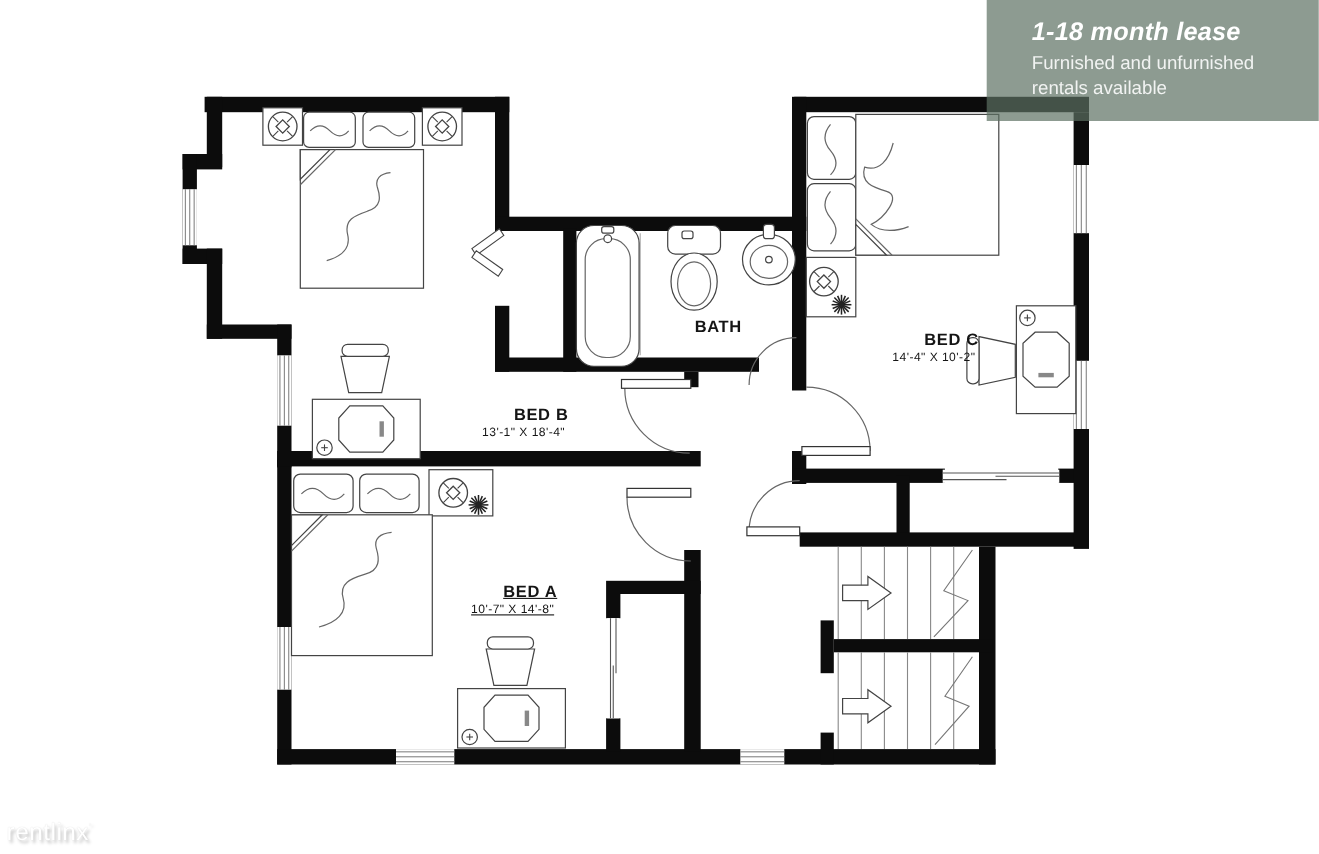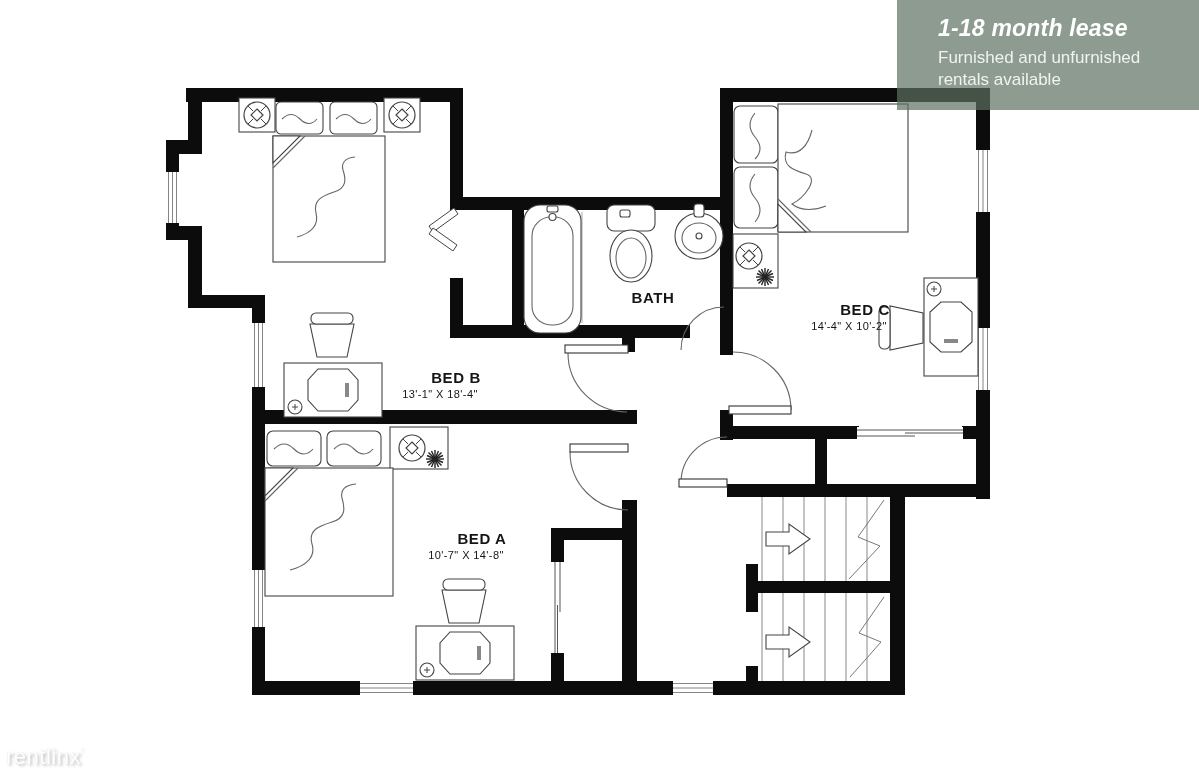--- a/index.html
+++ b/index.html
@@ -297,25 +297,25 @@
         </g>
         <rect x="733" y="234" width="45" height="54"></rect>
         <use href="#lamp" transform="translate(749,256)"></use>
         <use href="#plant" transform="translate(765,277)"></use>
         <use href="#chair" transform="translate(907,328) rotate(-90)"></use>
         <use href="#deskset" transform="translate(951,327) rotate(90)"></use>
       </g>
     </g>
   </svg>
 
-  <div class="room-label" style="left:440px;top:384px;">
+  <div class="room-label" style="left:476px;top:384px;">
     <div class="room-name">BED B</div>
     <div class="room-dims">13'-1" X 18'-4"</div>
   </div>
-  <div class="room-label" style="left:466px;top:545px;">
+  <div class="room-label" style="left:466px;top:545px;text-decoration:underline;">
     <div class="room-name">BED A</div>
     <div class="room-dims">10'-7" X 14'-8"</div>
   </div>
   <div class="room-label" style="left:825px;top:316px;margin-left:24px;">
     <div class="room-name">BED C</div>
     <div class="room-dims">14'-4" X 10'-2"</div>
   </div>
   <div class="room-label" style="left:637px;top:297px;">
     <div class="room-name">BATH</div>
   </div>

